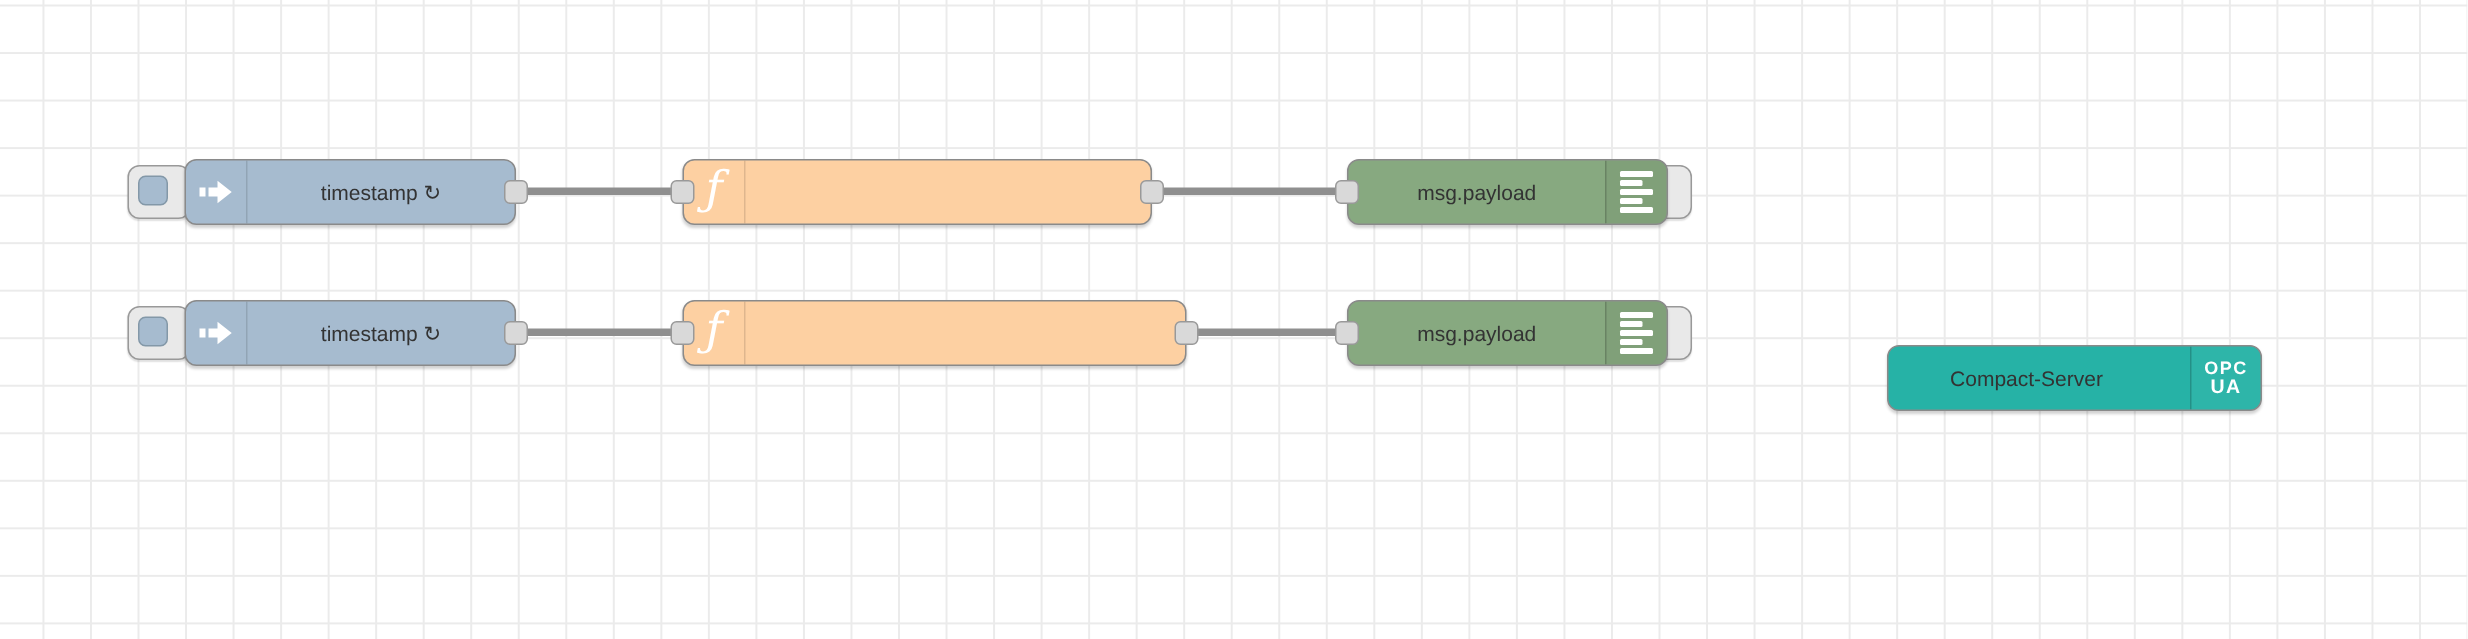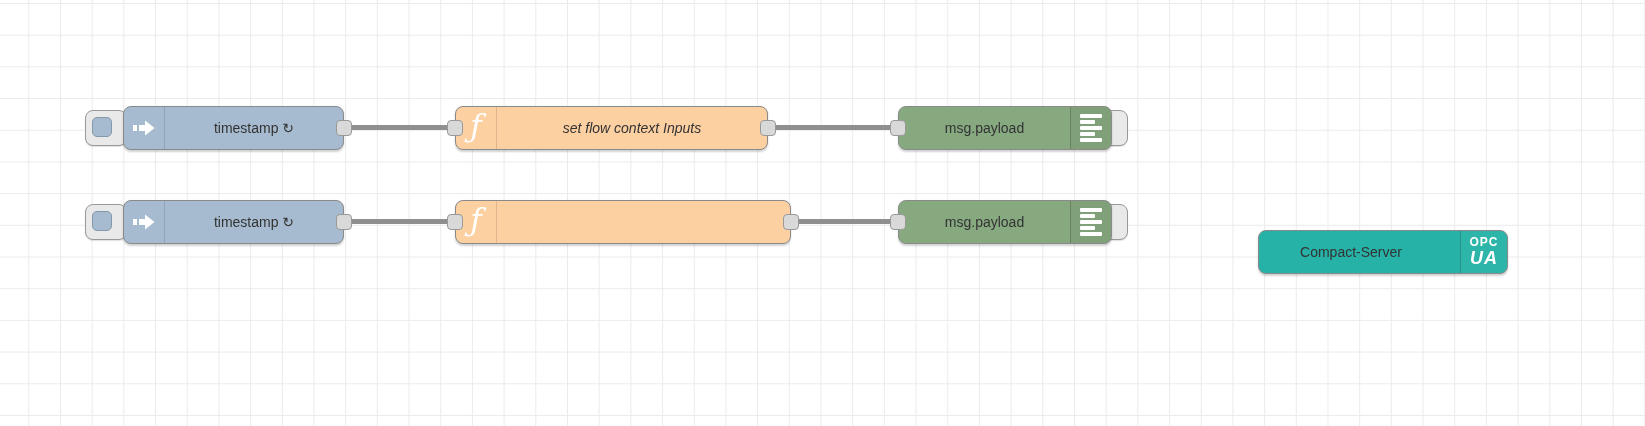--- a/index.html
+++ b/index.html
@@ -133,21 +133,21 @@
     display: flex;
     flex-direction: column;
     align-items: center;
     justify-content: center;
     color: #fff;
     font-weight: bold;
     line-height: 1.05;
     margin-left: 17px;
   }
   .badge .l1 { font-size: 12px; letter-spacing: 1px; }
-  .badge .l2 { font-size: 18px; letter-spacing: 1px; font-style: italic; }
+  .badge .l2 { font-size: 13px; letter-spacing: 1px; }
 </style>
 </head>
 <body>
 
 <div class="canvas">
 
   <div class="wire" style="left:344px; top:125px; width:111px"></div>
   <div class="wire" style="left:768px; top:125px; width:130px"></div>
   <div class="wire" style="left:344px; top:219px; width:111px"></div>
   <div class="wire" style="left:791px; top:219px; width:107px"></div>
@@ -166,21 +166,20 @@
       <div class="label">timestamp ↻</div>
     </div>
     <span class="port out"></span>
   </div>
 
   <div class="node function" style="left:455px; top:106px; width:313px">
     <div class="body">
       <div class="icon-region">
         <span class="fn-glyph">ƒ</span>
       </div>
-      <div class="label">set flow context Inputs</div>
     </div>
     <span class="port in"></span>
     <span class="port out"></span>
   </div>
 
   <div class="node debug" style="left:898px; top:106px; width:214px">
     <div class="side-btn right"></div>
     <div class="body">
       <div class="label">msg.payload</div>
       <div class="icon-region">

